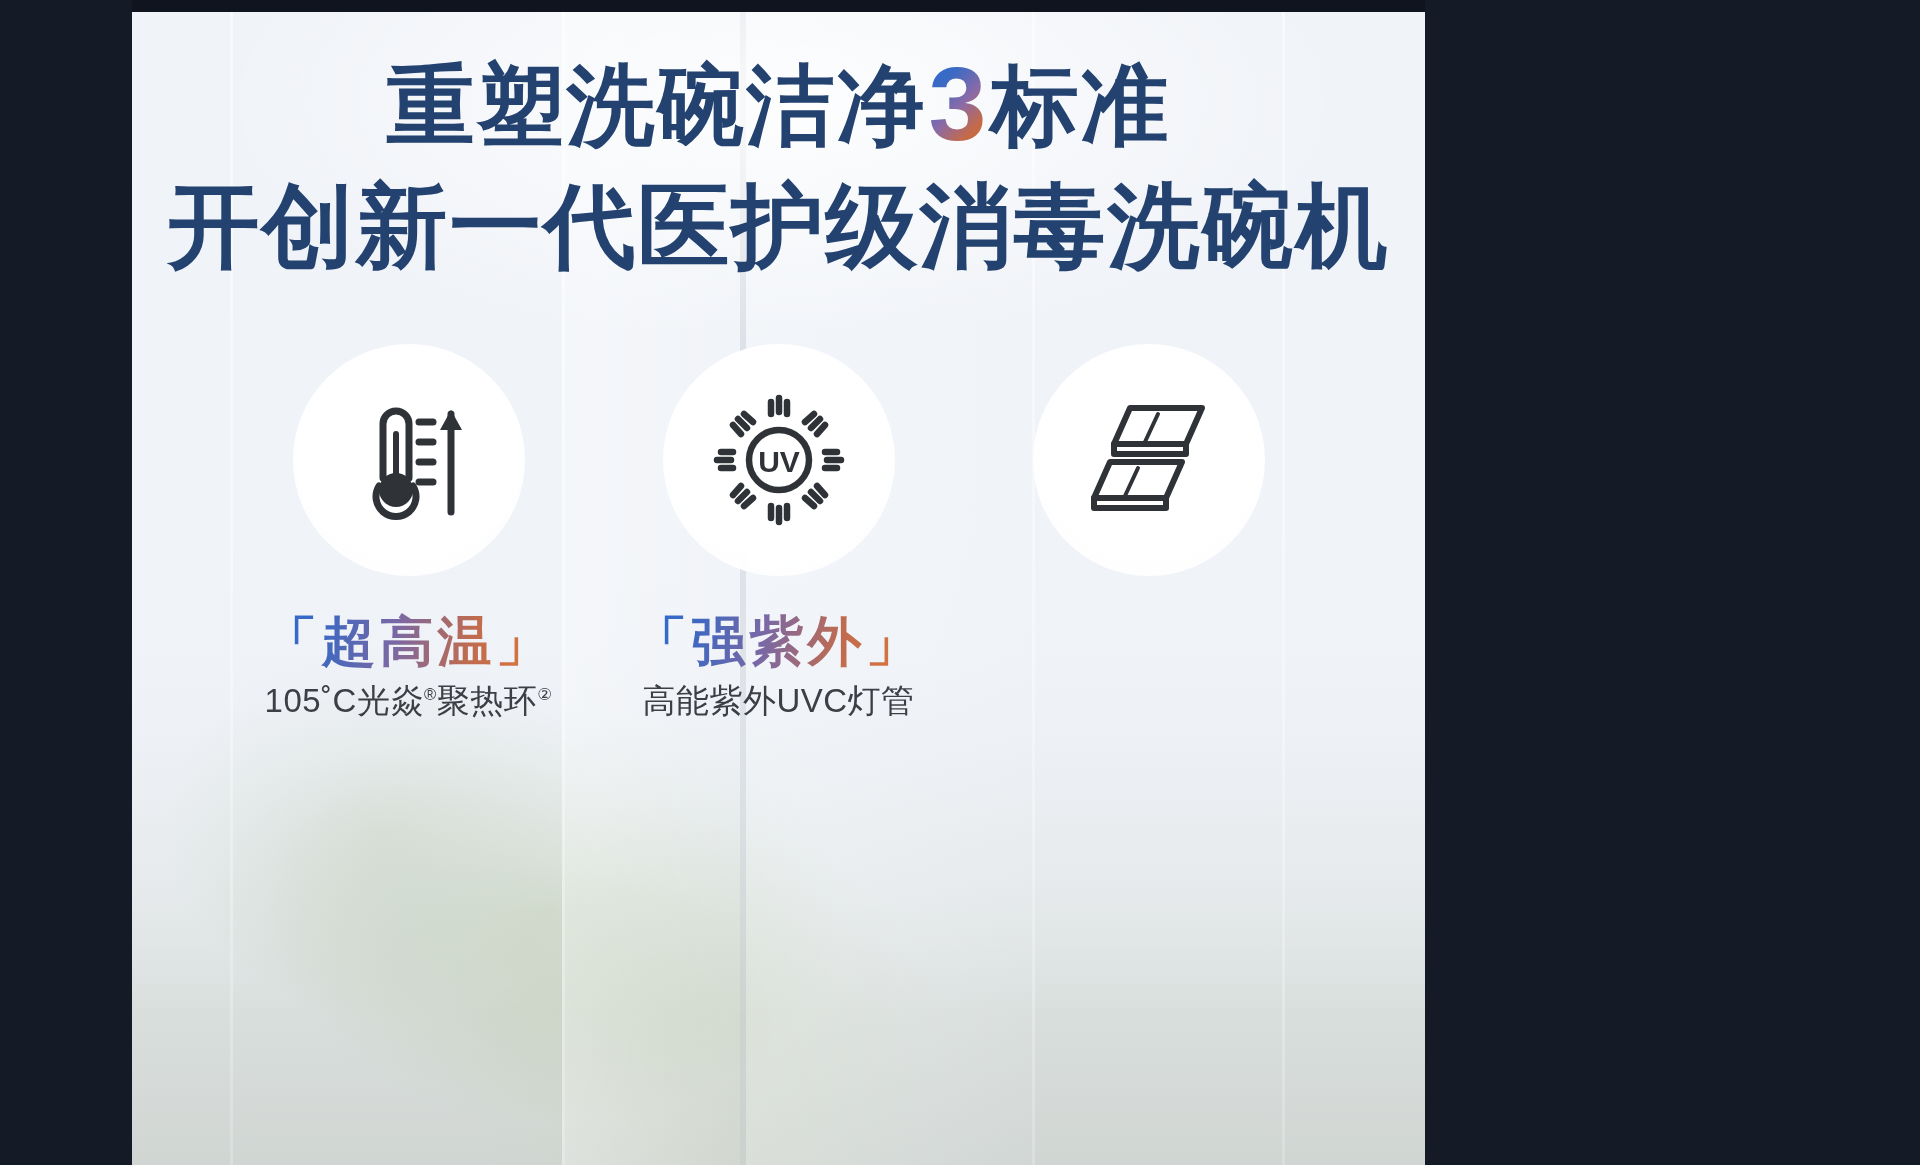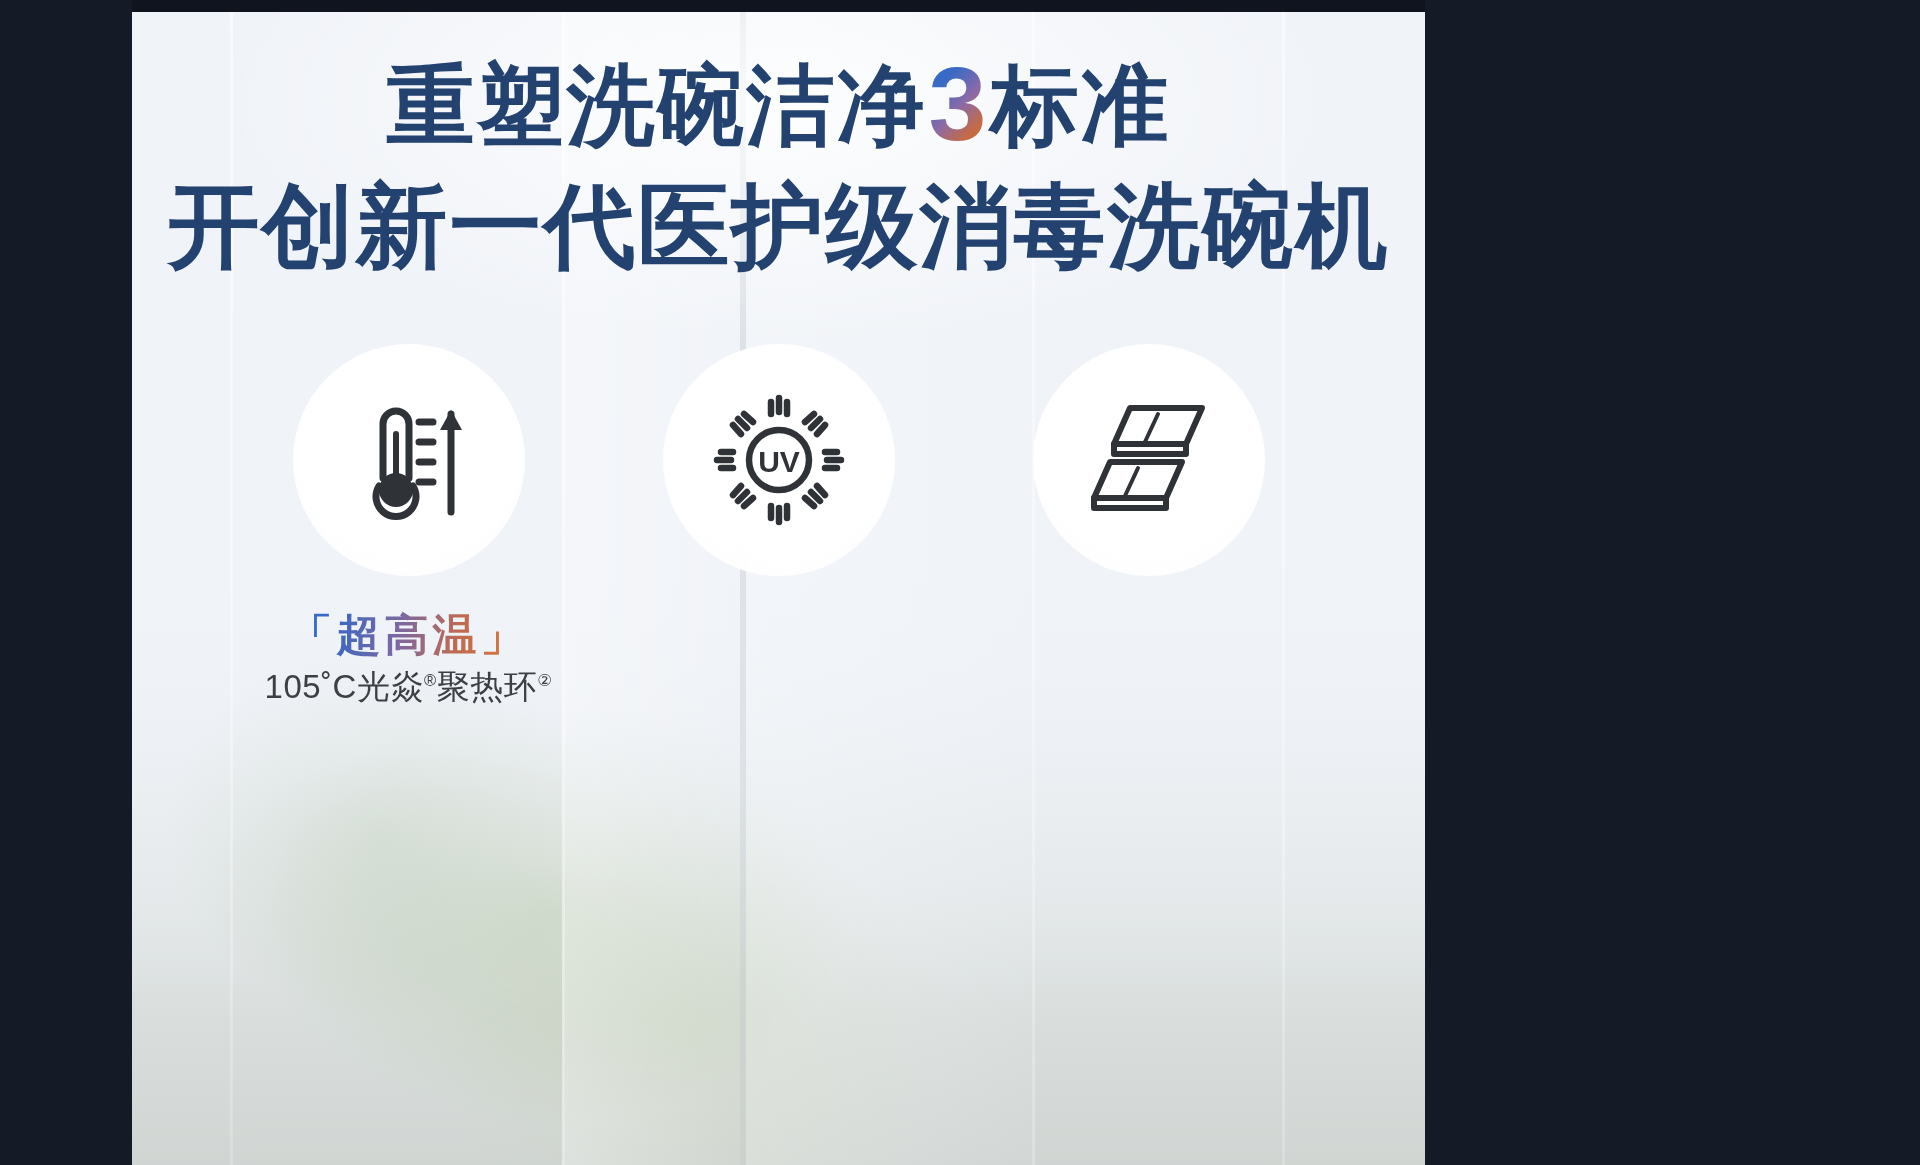--- a/index.html
+++ b/index.html
@@ -78,21 +78,21 @@
   .features{position:absolute;left:0;top:332px;width:1293px;display:flex;justify-content:center;gap:50px;}
   .feature{width:320px;display:flex;flex-direction:column;align-items:center;}
   .icon-circle{
     width:232px;height:232px;border-radius:50%;
     background:radial-gradient(circle at 50% 44%, #ffffff 0%, #ffffff 56%, rgba(255,255,255,.93) 76%, rgba(255,255,255,.55) 92%, rgba(255,255,255,0) 100%);
     display:flex;align-items:center;justify-content:center;
   }
   .icon-circle svg{display:block;}
   .feat-title{
     margin-top:30px;
-    font-size:44px;font-weight:bold;letter-spacing:4px;white-space:nowrap;
+    font-size:54px;font-weight:bold;letter-spacing:4px;white-space:nowrap;
     background:linear-gradient(100deg,#2b6cd4 0%,#3f68c0 22%,#7a68a4 45%,#bf6b4f 70%,#e07a35 100%);
     -webkit-background-clip:text;background-clip:text;
     color:transparent;-webkit-text-fill-color:transparent;
   }
   .feat-sub{
     margin-top:0;
     font-size:33px;color:#3c3f45;letter-spacing:.5px;white-space:nowrap;
     font-weight:400;
   }
   .feat-sub sup{font-size:.5em;vertical-align:super;}
@@ -154,20 +154,22 @@
               <path d="M70 118 V132 M62 116 V128 M78 116 V128"></path>
               <path d="M22 70 H8 M24 62 H12 M24 78 H12"></path>
               <path d="M118 70 H132 M116 62 H128 M116 78 H128"></path>
               <path d="M38 38 L29 29 M44 32 L35 24 M32 44 L24 35"></path>
               <path d="M102 38 L111 29 M96 32 L105 24 M108 44 L116 35"></path>
               <path d="M38 102 L29 111 M32 96 L24 105 M44 108 L35 116"></path>
               <path d="M102 102 L111 111 M108 96 L116 105 M96 108 L105 116"></path>
             </svg>
           </span>
         </div>
+        <div class="feat-title">「强紫外」</div>
+        <div class="feat-sub">高能紫外UVC灯管</div>
       </div>
 
       <div class="feature">
         <div class="icon-circle">
           <span>
             <svg width="150" height="140" viewBox="0 0 150 140" fill="none" stroke="#2f3338" stroke-width="6" stroke-linecap="round" stroke-linejoin="round">
 
               <path d="M56 18 H128 L112 54 H40 Z"></path>
               <path d="M40 54 V64 H112 V54"></path>
               <path d="M84 24 L70 54" stroke-width="4"></path>

